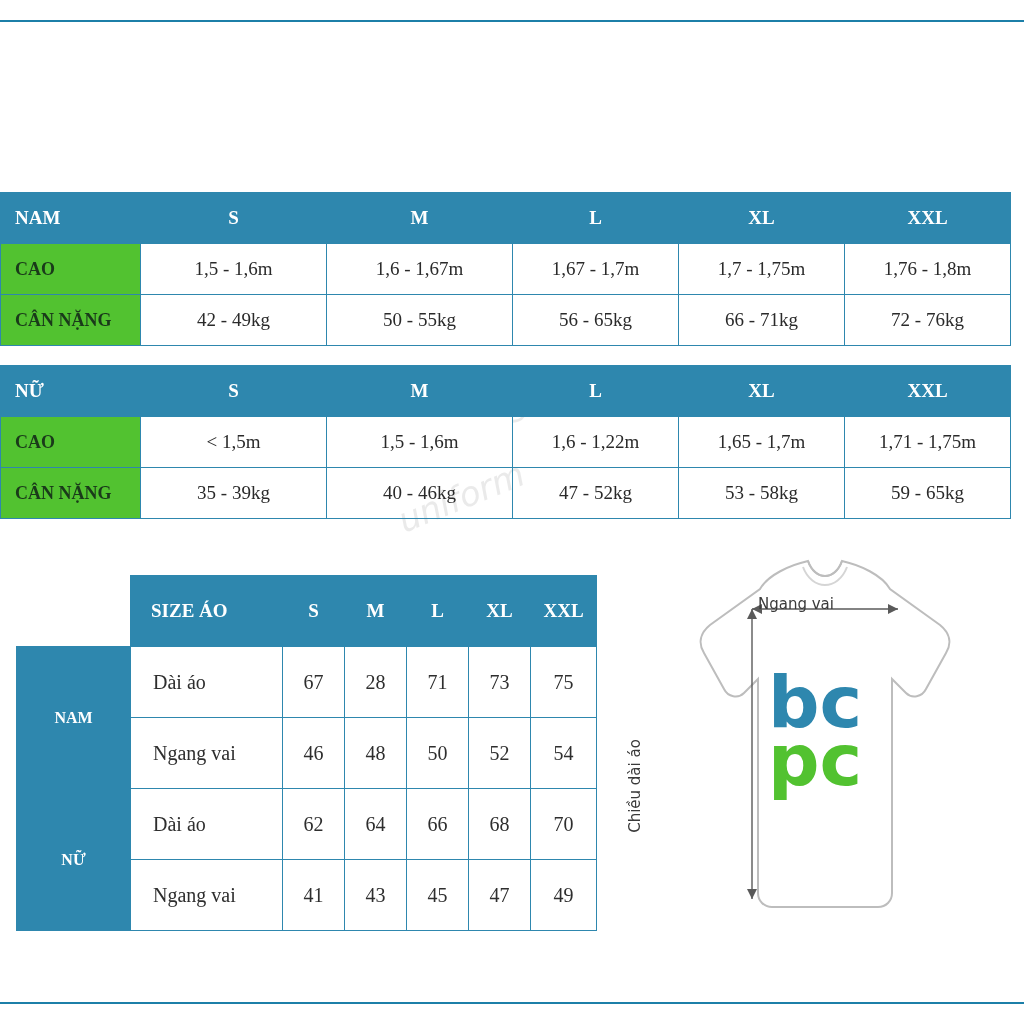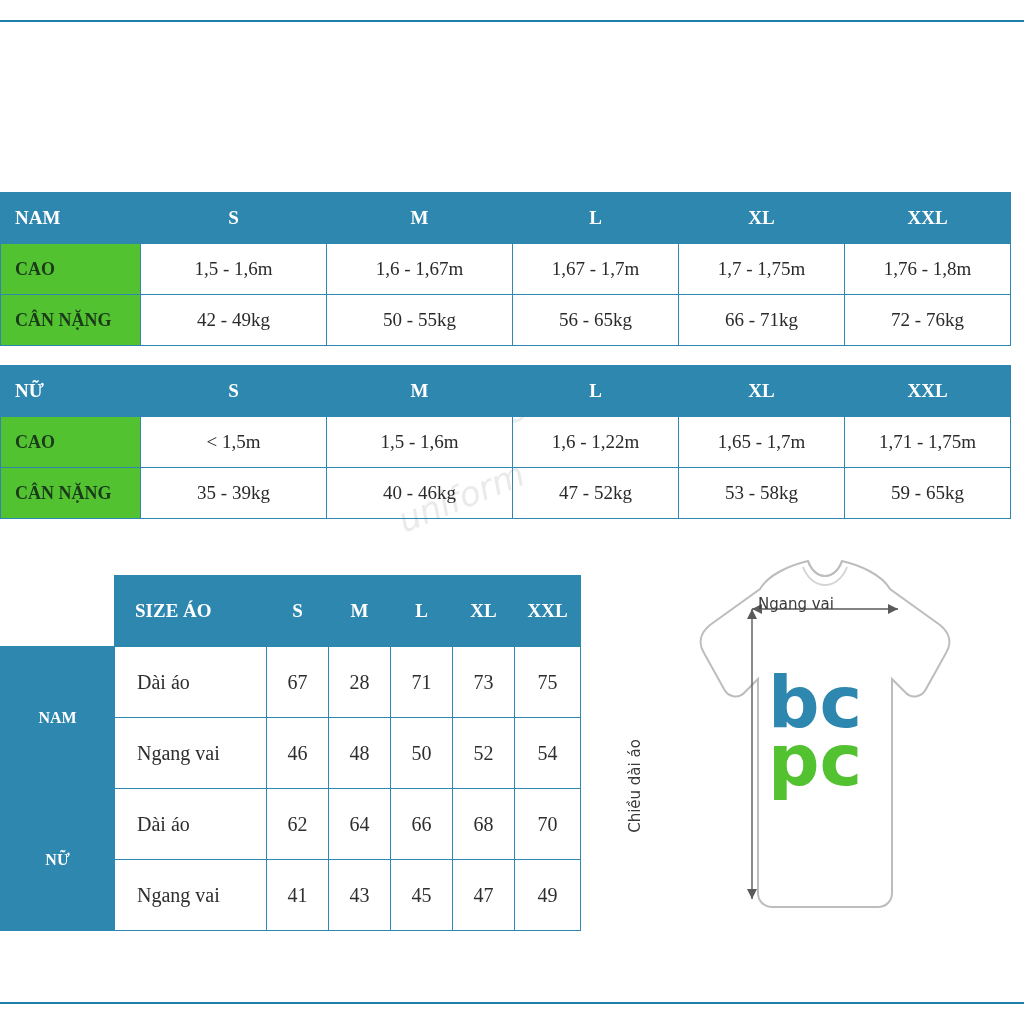--- a/index.html
+++ b/index.html
@@ -97,21 +97,21 @@
     top: 343px;
     width: 1010px;
   }
   #table-weight-height-men tr, #table-weight-height-women tr {
     height: 51px;
   }
 
   
   #table-body-size {
     position: absolute;
-    left: 0px;
+    left: 16px;
     top: 553px;
     width: 522px;
   }
   #table-body-size tr {
     height: 71px;
   }
   #table-body-size td.gender {
     background: #2e87ae;
     color: #ffffff;
     font-weight: bold;

